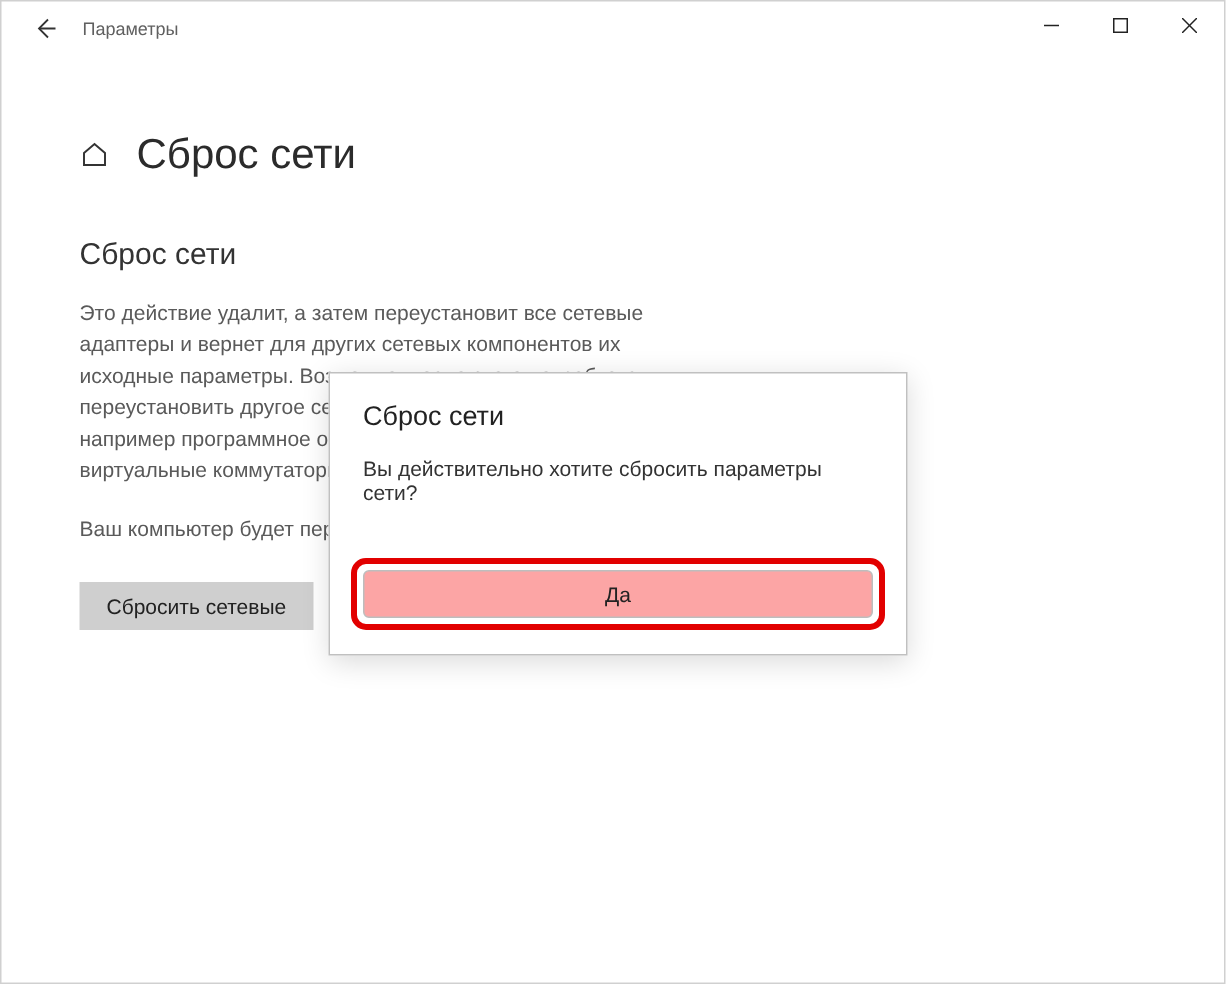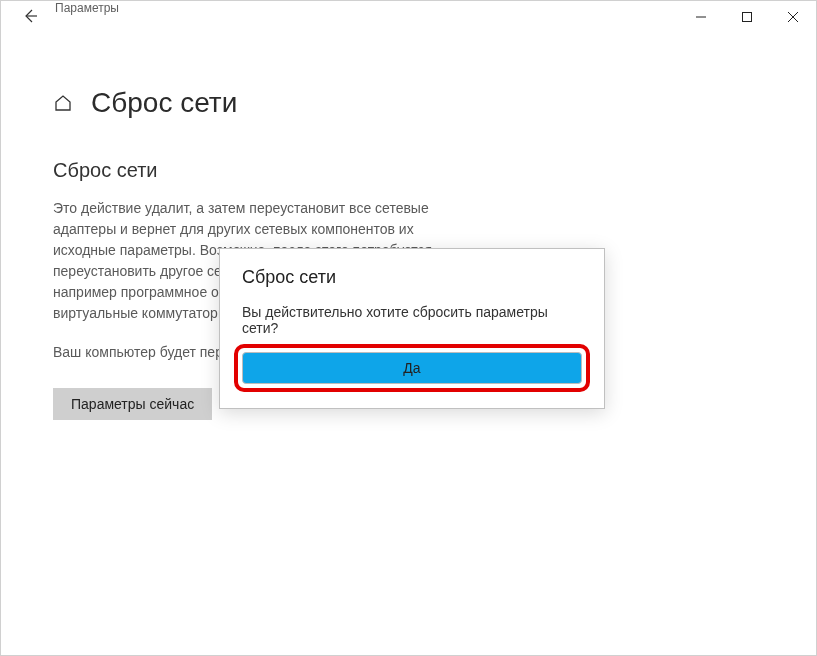--- a/index.html
+++ b/index.html
@@ -8,20 +8,21 @@
       background: #ffffff;
       width: 817px;
       height: 656px;
       position: relative;
       overflow: hidden;
       border: 1px solid #d0d0d0;
     }
     .titlebar {
       height: 36px;
       display: flex;
+      align-items: center;
       padding-left: 14px;
       color: #606060;
       font-size: 12px;
     }
     .back-btn {
       width: 30px;
       height: 30px;
       display: flex;
       align-items: center;
       justify-content: center;
@@ -107,30 +108,30 @@
     }
     .dialog-title {
       font-size: 18px;
       font-weight: 400;
       color: #222;
       margin-bottom: 16px;
     }
     .dialog-message {
       font-size: 14px;
       color: #333;
-      margin-bottom: 16px;
+      margin-bottom: 44px;
     }
     .dialog-buttons {
       display: flex;
       gap: 0;
     }
     .dialog-btn {
       flex: 1;
       height: 32px;
-      background: #0ea5e9;
+      background: #fca5a5;
       border: 1px solid #bdbdbd;
       font-size: 14px;
       color: #222;
       cursor: pointer;
       font-family: inherit;
     }
     .dialog-btn-wrap {
       flex: 1;
       position: relative;
     }
@@ -184,21 +185,21 @@
       <svg viewBox="0 0 18 18" fill="none" stroke="#333" stroke-width="1.3">
         <path d="M2 8 L9 2 L16 8 L16 16 L2 16 Z"></path>
       </svg>
     </div>
     <h1 class="page-title">Сброс сети</h1>
   </div>
 
   <h2 class="section-title">Сброс сети</h2>
   <p class="description">Это действие удалит, а затем переустановит все сетевые адаптеры и вернет для других сетевых компонентов их исходные параметры. Возможно, после этого потребуется переустановить другое сетевое программное обеспечение, например программное обеспечение клиента VPN или виртуальные коммутаторы.</p>
   <p class="restart-note">Ваш компьютер будет перезагружен.</p>
-  <button class="reset-button">Параметры сейчас</button>
+  <button class="reset-button">Сбросить сетевые</button>
 </div>
 
 <div class="dialog">
   <div class="dialog-title">Сброс сети</div>
   <div class="dialog-message">Вы действительно хотите сбросить параметры сети?</div>
   <div class="dialog-buttons">
     <div class="dialog-btn-wrap dialog-btn-highlighted">
       <button class="dialog-btn">Да</button>
     </div>
   </div>

